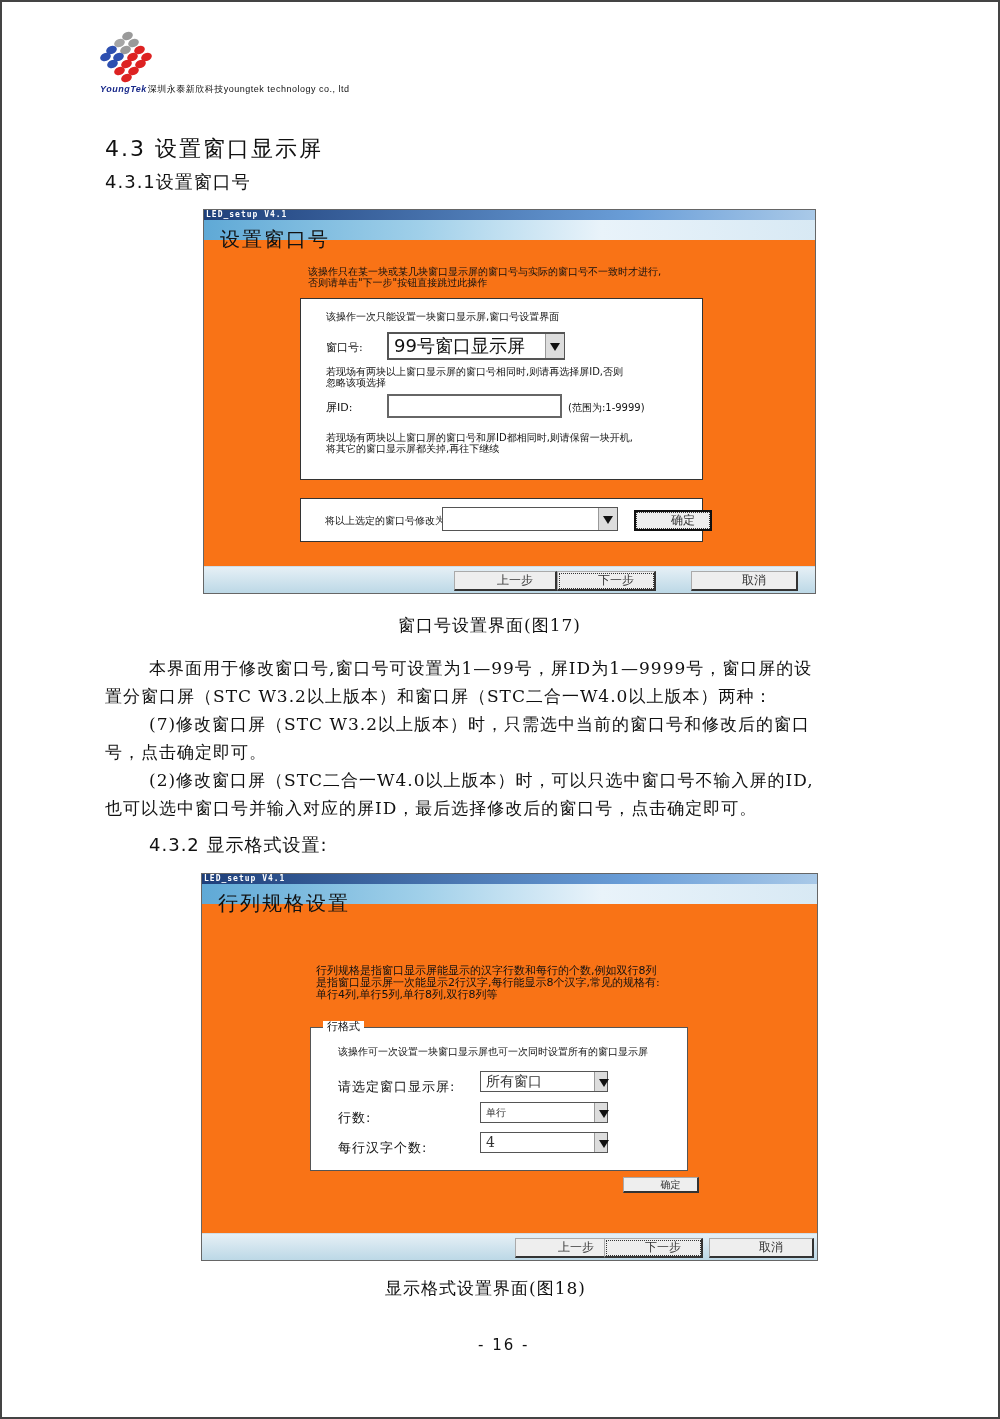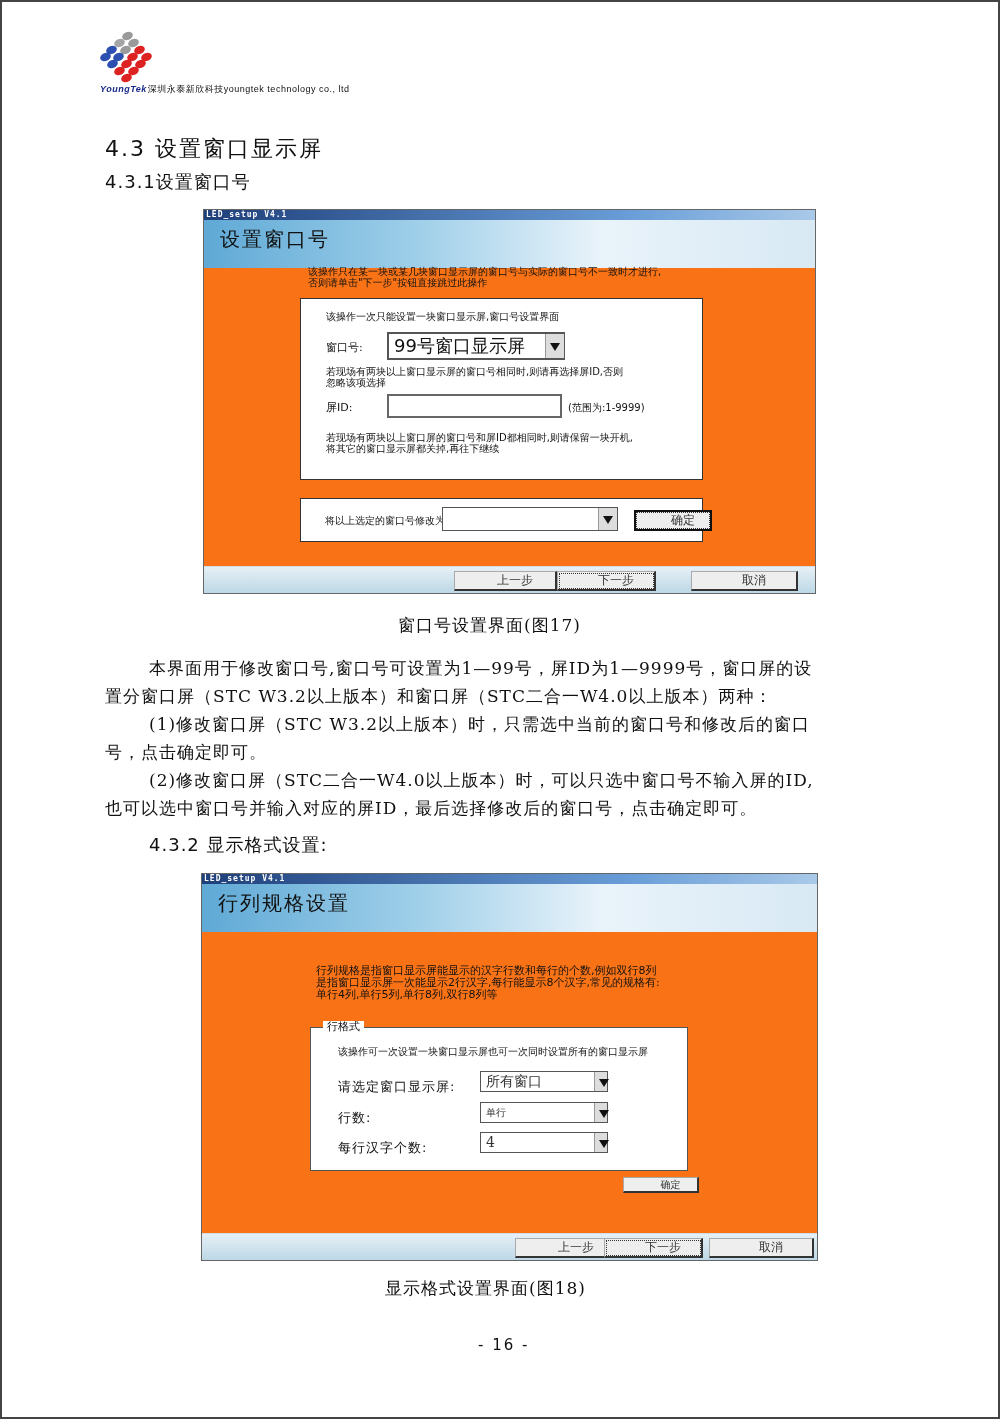--- a/index.html
+++ b/index.html
@@ -16,21 +16,21 @@
   .brand .cn { font-family:Liberation Sans, sans-serif; }
 
   .h1 { left:105px; top:134px; font-size:22px; letter-spacing:2px; font-family:"DejaVu Sans", sans-serif; }
   .h2 { left:105px; top:170px; font-size:18px; letter-spacing:1px; }
   .h2b { left:105px; top:833px; font-size:18px; letter-spacing:1px;margin-left:44px; }
 
   
   .win { position:absolute; background:#f97316; border:1px solid #666; overflow:hidden; }
   .win .titlebar { height:10px; background:linear-gradient(90deg,#1e3f7a,#6a9ed8 70%,#a9c9e8); color:#fff;
                    font-size:8px; font-weight:bold; font-family:"DejaVu Sans Mono", monospace; line-height:10px; padding-left:2px; letter-spacing:1px; }
-  .win .banner { height:48px; background:linear-gradient(90deg,#5fa9d6 0%,#9fcfe9 35%,#e9f3fa 65%,#d8e9f4 100%); position:relative; }
+  .win .banner { height:20px; background:linear-gradient(90deg,#5fa9d6 0%,#9fcfe9 35%,#e9f3fa 65%,#d8e9f4 100%); position:relative; }
   .win .banner span { position:absolute; left:16px; top:6px; font-size:20px; letter-spacing:2px; color:#111; }
   .win .footer { position:absolute; left:0; right:0; bottom:0; height:26px; background:linear-gradient(180deg,#e6f0f6,#bcd8e6); border-top:1px solid #cfdde6; }
   .btn { position:absolute; height:17px; background:#eee; border:1px solid #aaa; border-right:2px solid #333; border-bottom:2px solid #333;
          font-size:12px; text-align:center; line-height:17px; color:#333; font-family:"DejaVu Serif", serif;padding-left:20px; }
   .btn.focus { outline:1px dotted #333; outline-offset:-3px; }
   .small { font-size:10px; line-height:11px; color:#111; }
   .box { position:absolute; border:1px solid #333; background:#fff; }
   .select { position:absolute; border:2px solid #555; border-right-width:1px; background:#fff; }
   .select .arrow { position:absolute; right:0; top:0; bottom:0; width:18px; background:#ddd; border-left:1px solid #999; }
   .select .arrow::after { content:""; position:absolute; left:4px; top:50%; margin-top:-3px; border-left:5px solid transparent; border-right:5px solid transparent; border-top:8px solid #111; }
@@ -108,21 +108,21 @@
     <div class="btn focus" style="left:353px;top:4px;width:76px;">下一步</div>
     <div class="btn" style="left:487px;top:4px;width:84px;">取消</div>
   </div>
 </div>
 
 <div class="abs caption" style="left:398px;top:614px;">窗口号设置界面(图17)</div>
 
 <div class="abs para" style="top:654px;">
   <div style="text-indent:44px">本界面用于修改窗口号,窗口号可设置为1—99号，屏ID为1—9999号，窗口屏的设</div>
   <div>置分窗口屏（STC W3.2以上版本）和窗口屏（STC二合一W4.0以上版本）两种：</div>
-  <div style="text-indent:44px">(1)修改窗口屏（STC W3.2以上版本）时，只需选中当前的窗口号和修改后的窗口</div>
+  <div style="text-indent:44px">(7)修改窗口屏（STC W3.2以上版本）时，只需选中当前的窗口号和修改后的窗口</div>
   <div>号，点击确定即可。</div>
   <div style="text-indent:44px">(2)修改窗口屏（STC二合一W4.0以上版本）时，可以只选中窗口号不输入屏的ID,</div>
   <div>也可以选中窗口号并输入对应的屏ID，最后选择修改后的窗口号，点击确定即可。</div>
 </div>
 
 <div class="abs h2b">4.3.2 显示格式设置:</div>
 
 <div class="win" style="left:201px;top:873px;width:615px;height:386px;">
   <div class="titlebar">LED_setup V4.1</div>
   <div class="banner">

